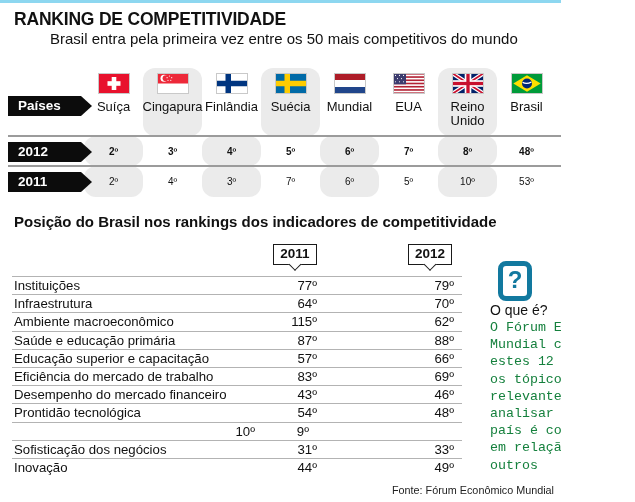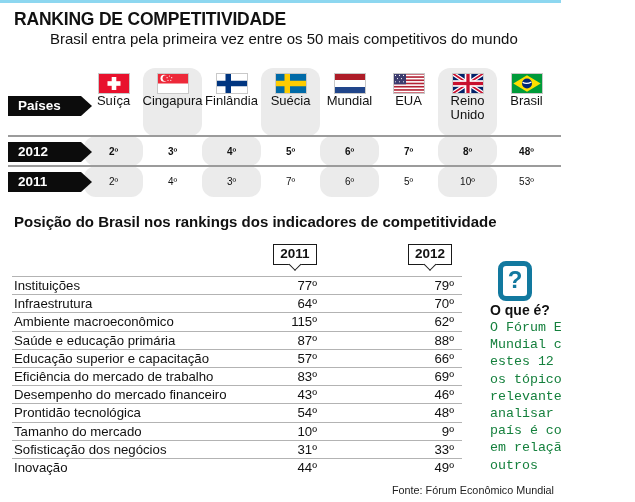--- a/index.html
+++ b/index.html
@@ -9,21 +9,21 @@
   .title{position:absolute;left:14px;top:9px;font-size:17.5px;font-weight:bold;letter-spacing:-0.2px;}
   .subtitle{position:absolute;left:14px;top:30px;font-size:15px;margin-left:36px;}
 
   
   .rank-table{position:absolute;left:0;top:68px;width:635px;height:129px;}
   .rank-grid{display:grid;grid-template-columns:84px repeat(9,59px);grid-template-rows:68px 30px 31px;width:615px;}
   .cell{position:relative;}
   .cshade{background:#ebebeb;border-radius:12px;}
   .country{display:flex;flex-direction:column;align-items:center;padding-top:5px;}
   .flag svg{display:block;}
-  .cname{font-size:13px;line-height:13.5px;text-align:center;}
+  .cname{font-size:13px;line-height:13.5px;text-align:center;margin-top:6px;}
   .rval{display:flex;align-items:center;justify-content:center;font-size:10px;}
   .rv-bold{font-weight:bold;}
   .hline{position:absolute;left:8px;width:610px;height:2px;background:#9b9b9b;}
   .hl1{top:67px;} .hl2{top:97px;}
   .tag{position:absolute;left:8px;width:84px;height:20px;box-sizing:border-box;background:#0c0c0c;color:#fff;
        font-size:13.5px;font-weight:bold;line-height:20px;padding-left:10px;
        clip-path:polygon(0 0,calc(100% - 11px) 0,100% 50%,calc(100% - 11px) 100%,0 100%);}
   .tag-paises{top:28px;} .tag-2012{top:74px;} .tag-2011{top:104px;}
 
   
@@ -38,21 +38,21 @@
   .irow{display:grid;grid-template-columns:1fr 62px 145px;height:17.2px;align-items:center;
         border-top:1px solid #b3b3b3;font-size:13.2px;}
   .irow .lab{padding-left:2px;}
   .irow .v1{text-align:right;}
   .irow .v2{text-align:right;padding-right:8px;}
 
   
   .qicon{position:absolute;left:498px;top:261px;width:34px;height:40px;box-sizing:border-box;
          border:5px solid #12799f;border-radius:8px;color:#12799f;font-weight:bold;font-size:24px;
          text-align:center;line-height:28px;background:#fff;}
-  .sb-title{position:absolute;left:490px;top:302px;font-size:14px;font-weight:bold;}
+  .sb-title{position:absolute;left:490px;top:302px;font-size:14px;font-weight:normal;}
   .sb-body{position:absolute;left:490px;top:319px;width:144px;font-size:13.3px;line-height:17.2px;color:#15803d;font-family:Liberation Mono, monospace;}
   .source{position:absolute;right:7px;top:484px;font-size:10.8px;color:#222;}
 </style>
 </head>
 <body>
 
 <div class="canvas">
   <div class="topbar"></div>
   <div class="title">RANKING DE COMPETITIVIDADE</div>
   <div class="subtitle">Brasil entra pela primeira vez entre os 50 mais competitivos do mundo</div>
@@ -259,21 +259,20 @@
         <span class="lab">Desempenho do mercado financeiro</span>
         <span class="v1">43º</span>
         <span class="v2">46º</span>
       </div>
     <div class="irow">
         <span class="lab">Prontidão tecnológica</span>
         <span class="v1">54º</span>
         <span class="v2">48º</span>
       </div>
     <div class="irow">
-        <span class="lab">Tamanho do mercado</span>
         <span class="v1">10º</span>
         <span class="v2">9º</span>
       </div>
     <div class="irow">
         <span class="lab">Sofisticação dos negócios</span>
         <span class="v1">31º</span>
         <span class="v2">33º</span>
       </div>
     <div class="irow">
         <span class="lab">Inovação</span>

